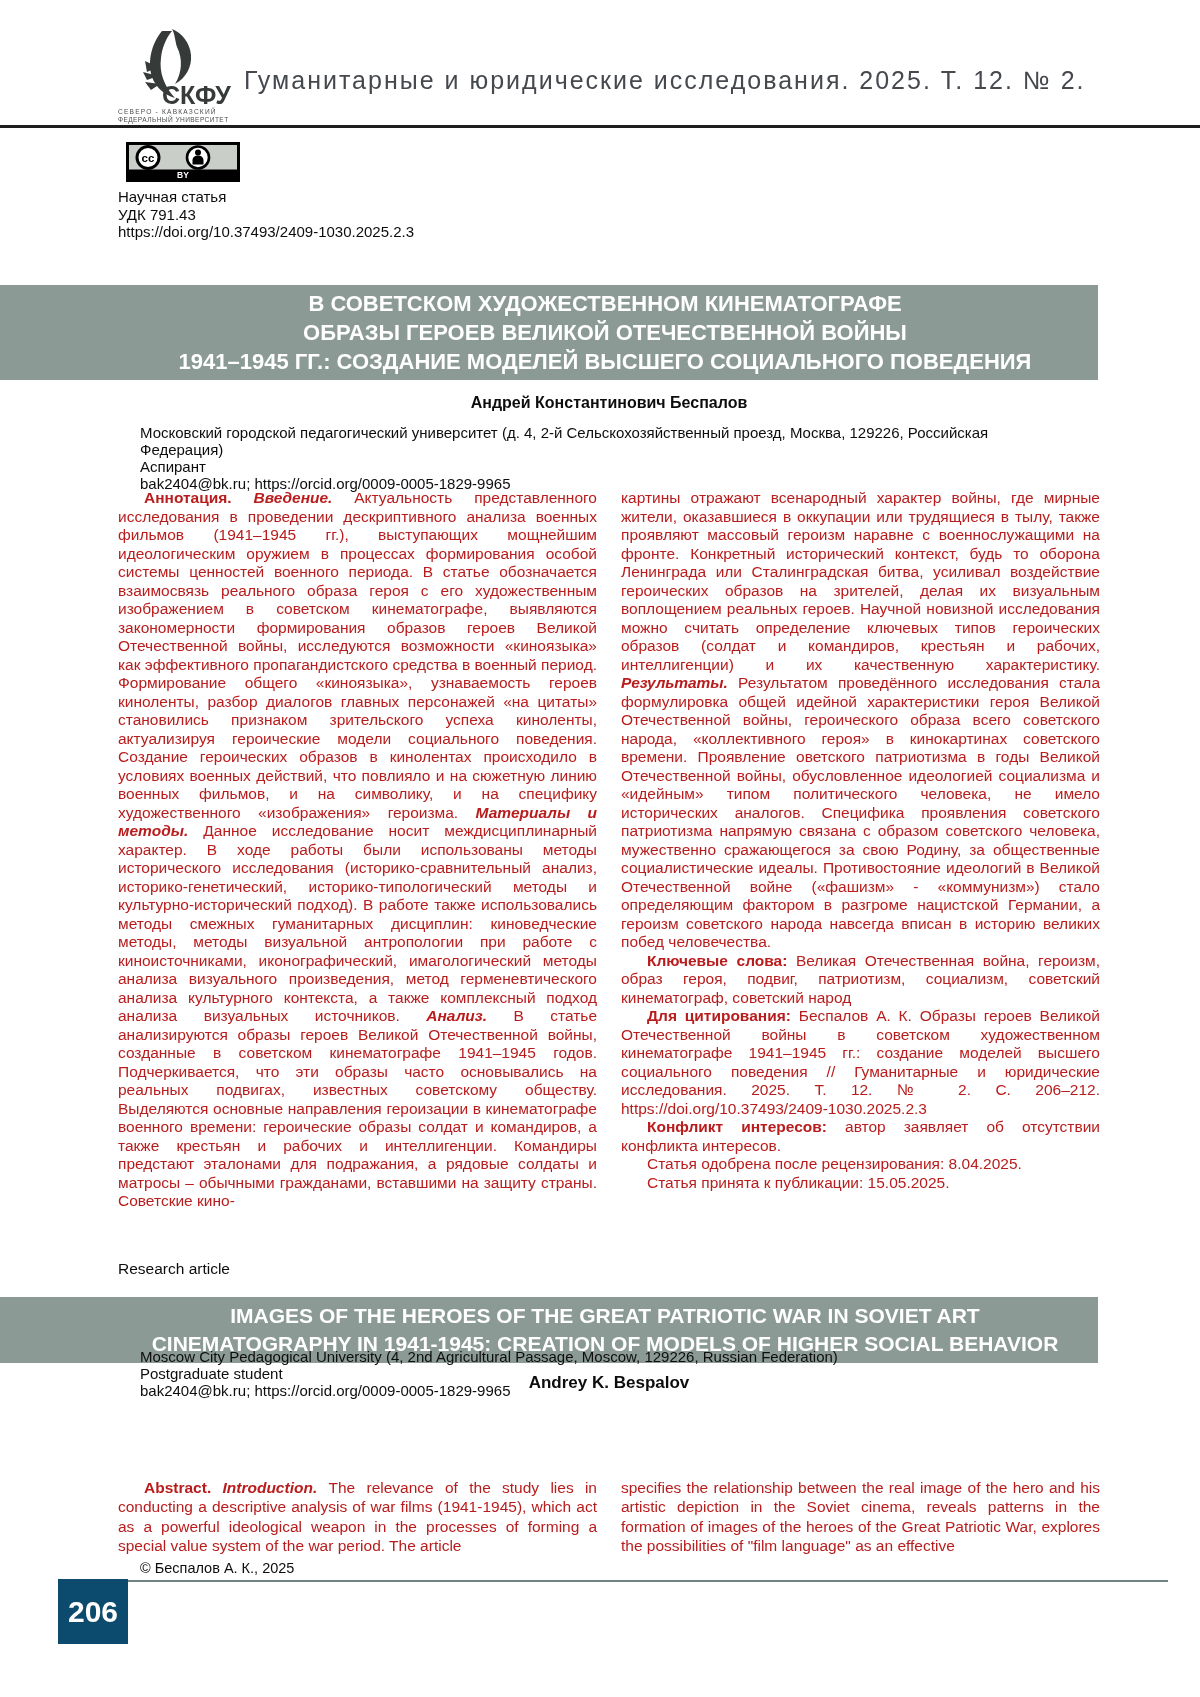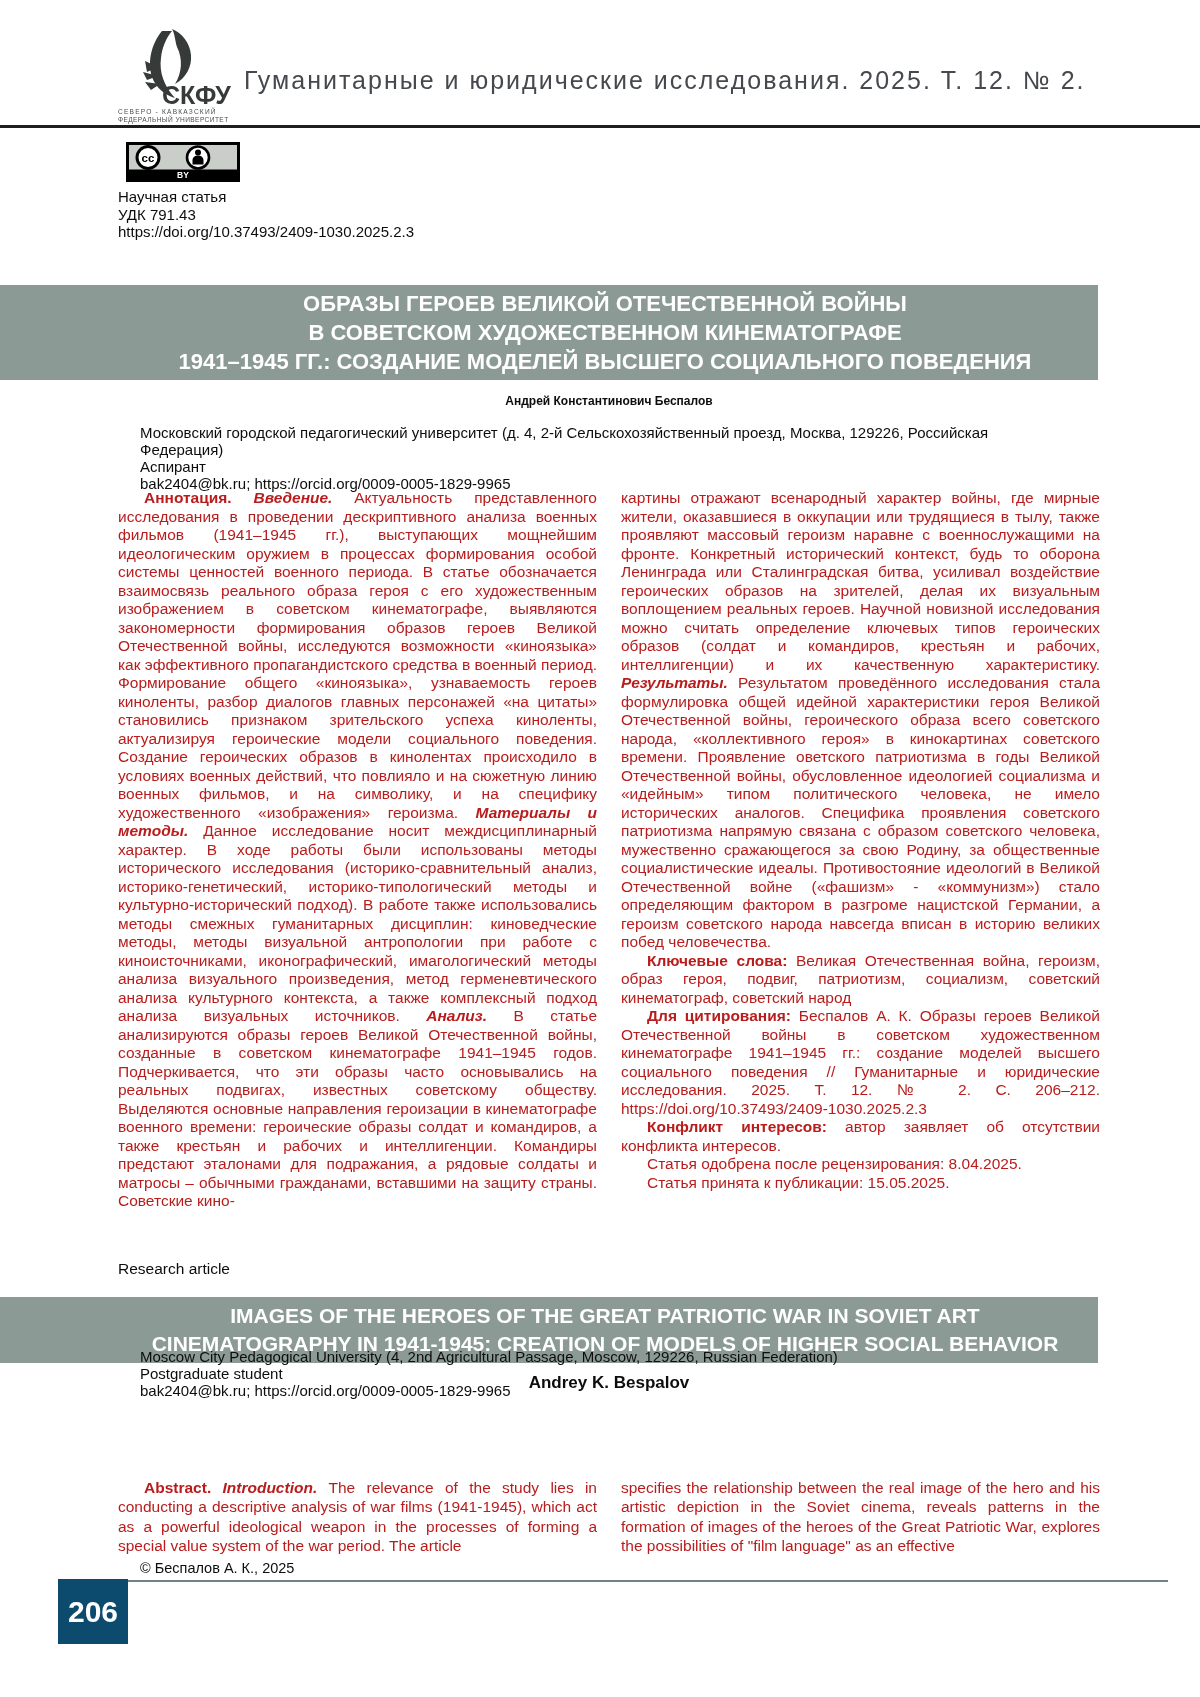--- a/index.html
+++ b/index.html
@@ -11,21 +11,21 @@
   .logo-block{position:absolute;left:116px;top:28px;}
   .journal-line{position:absolute;left:244px;top:66px;font-size:25px;letter-spacing:2px;color:#45494e;white-space:nowrap;}
   .header-rule{position:absolute;left:0;top:125px;width:1200px;height:3px;background:#1e1e1e;}
   .cc-badge{position:absolute;left:126px;top:142px;}
   .meta{position:absolute;left:118px;top:188px;font-size:15px;line-height:17.5px;color:#0d0d0d;}
   
   .banner{position:absolute;left:0;width:1098px;background:#8b9a95;color:#ffffff;font-weight:bold;
     text-align:center;box-sizing:border-box;padding-left:112px;display:flex;flex-direction:column;justify-content:center;}
   .banner-ru{top:285px;height:95px;font-size:22px;line-height:29px;}
   .banner-en{top:1297px;height:66px;font-size:21px;line-height:28px;}
-  .author-line{position:absolute;left:118px;width:982px;text-align:center;font-weight:bold;font-size:12px;color:#0d0d0d;}
+  .author-line{position:absolute;left:118px;width:982px;text-align:center;font-weight:bold;font-size:16px;color:#0d0d0d;}
   .author-ru{top:394px;}
   .author-en{top:1373px;font-size:17px;}
   .affil{position:absolute;left:140px;width:930px;font-size:15px;line-height:17px;color:#0d0d0d;}
   .affil-ru{top:424px;}
   .affil-en{top:1348px;}
   
   .abstract{position:absolute;left:118px;width:982px;display:flex;gap:24px;text-align:justify;color:#b91c1c;}
   .abstract-ru{top:489px;font-size:15.5px;line-height:18.5px;}
   .abstract-en{top:1478px;font-size:15.5px;line-height:19.3px;}
   .col{flex:1;min-width:0;}
@@ -77,22 +77,22 @@
     </svg>
   </div>
 
   <div class="meta">
     <div>Научная статья</div>
     <div>УДК 791.43</div>
     <div>https://doi.org/10.37493/2409-1030.2025.2.3</div>
   </div>
 
   <div class="banner banner-ru">
+    <div>В СОВЕТСКОМ ХУДОЖЕСТВЕННОМ КИНЕМАТОГРАФЕ</div>
     <div>ОБРАЗЫ ГЕРОЕВ ВЕЛИКОЙ ОТЕЧЕСТВЕННОЙ ВОЙНЫ</div>
-    <div>В СОВЕТСКОМ ХУДОЖЕСТВЕННОМ КИНЕМАТОГРАФЕ</div>
     <div>1941–1945 ГГ.: СОЗДАНИЕ МОДЕЛЕЙ ВЫСШЕГО СОЦИАЛЬНОГО ПОВЕДЕНИЯ</div>
   </div>
 
   <div class="author-line author-ru">Андрей Константинович Беспалов</div>
   <div class="affil affil-ru">
     <div>Московский городской педагогический университет (д. 4, 2-й Сельскохозяйственный проезд, Москва, 129226, Российская Федерация)</div>
     <div>Аспирант</div>
     <div>bak2404@bk.ru; https://orcid.org/0009-0005-1829-9965</div>
   </div>
 

